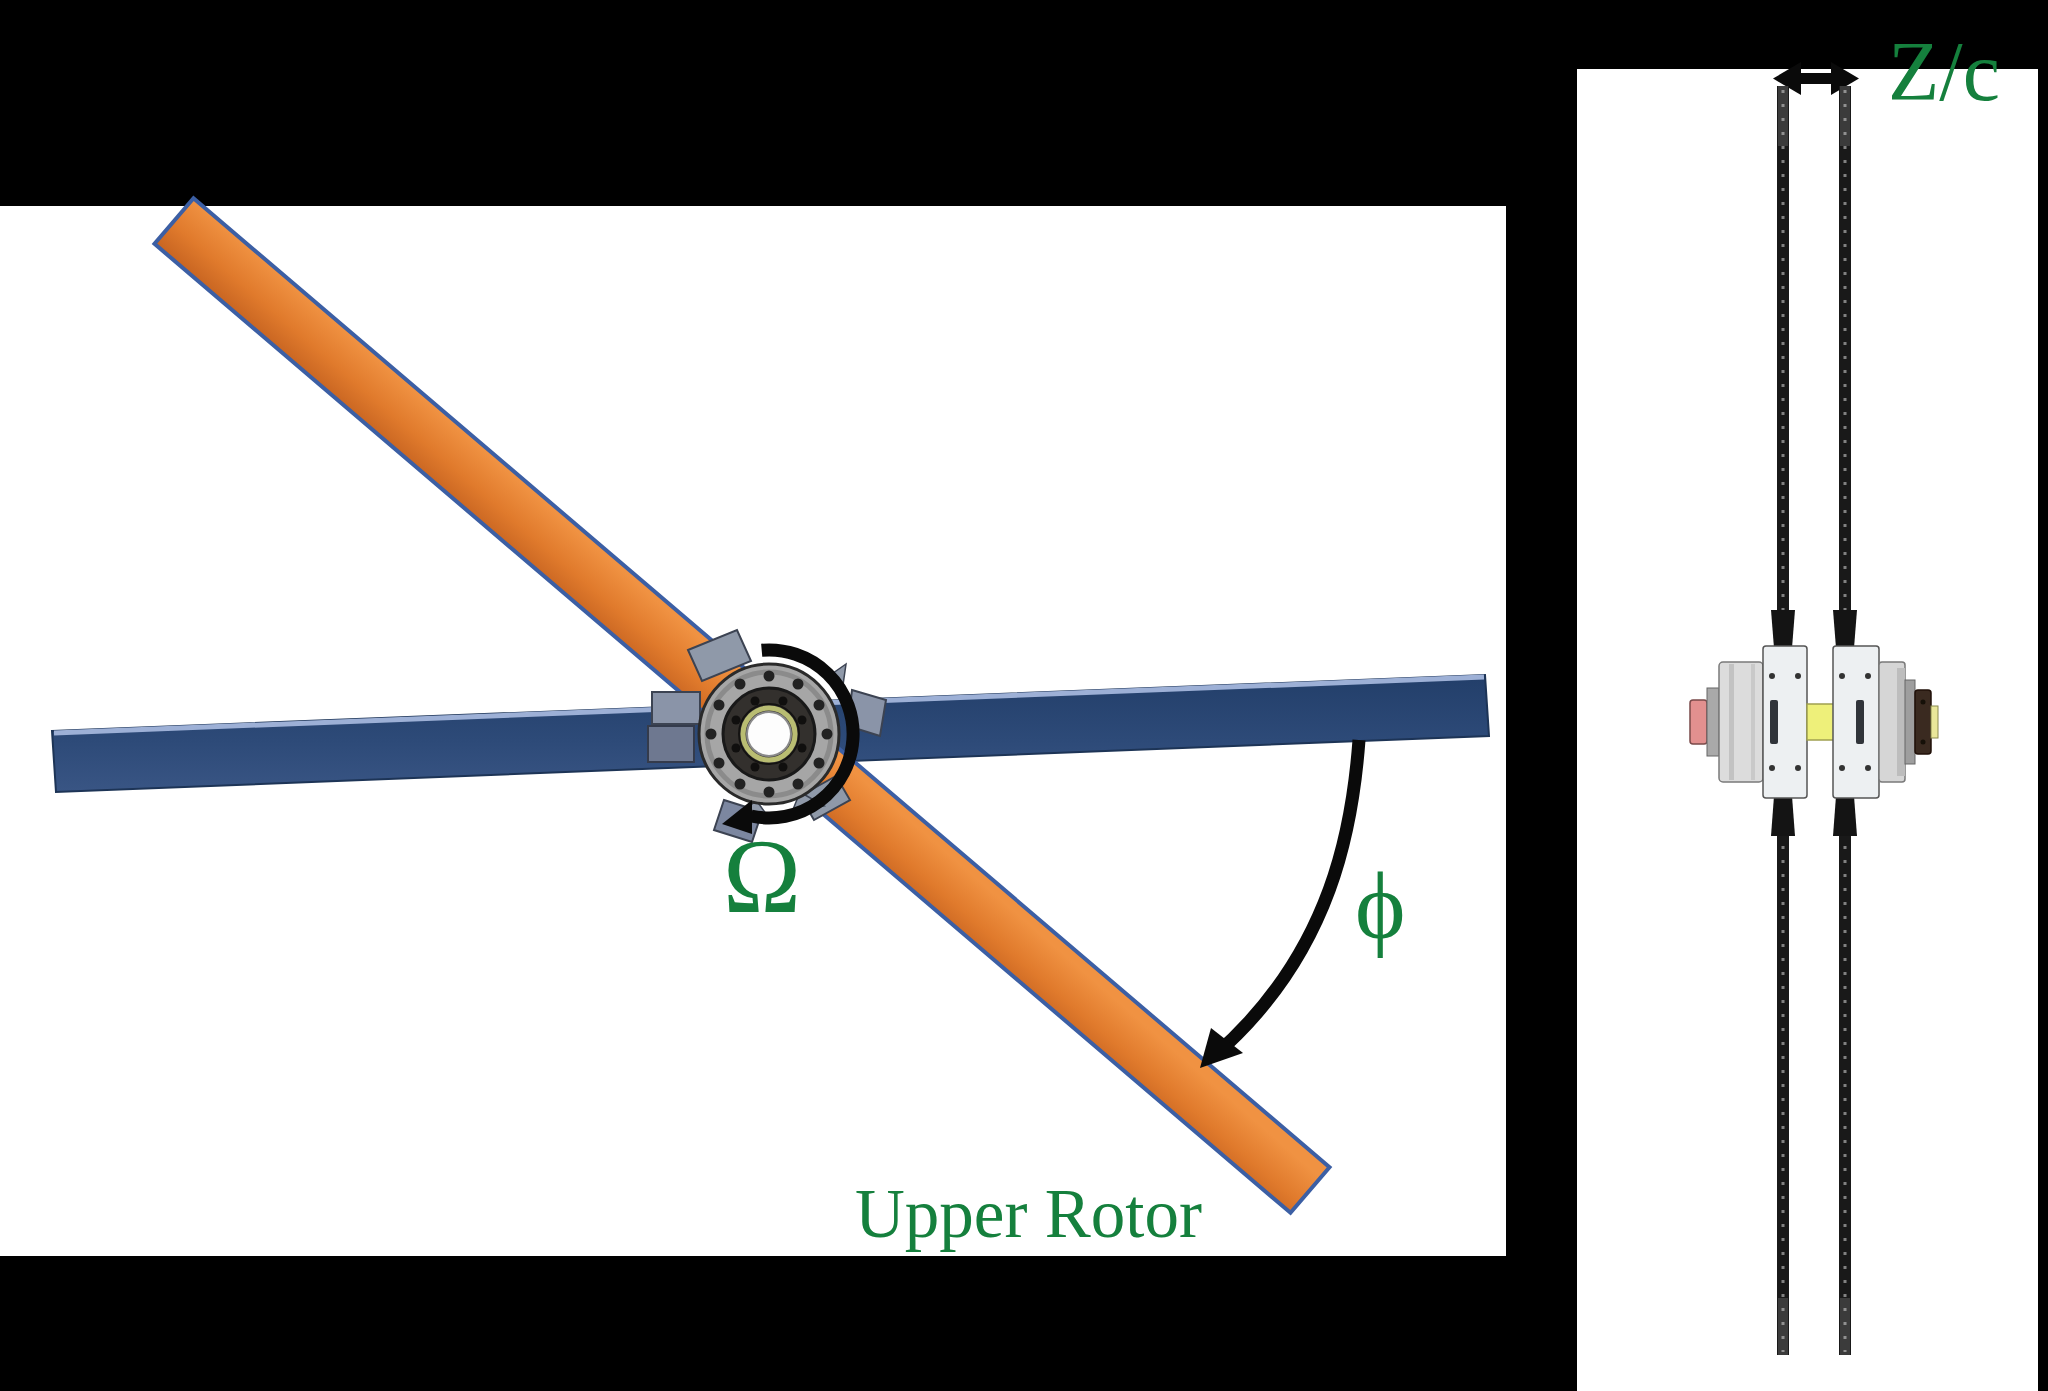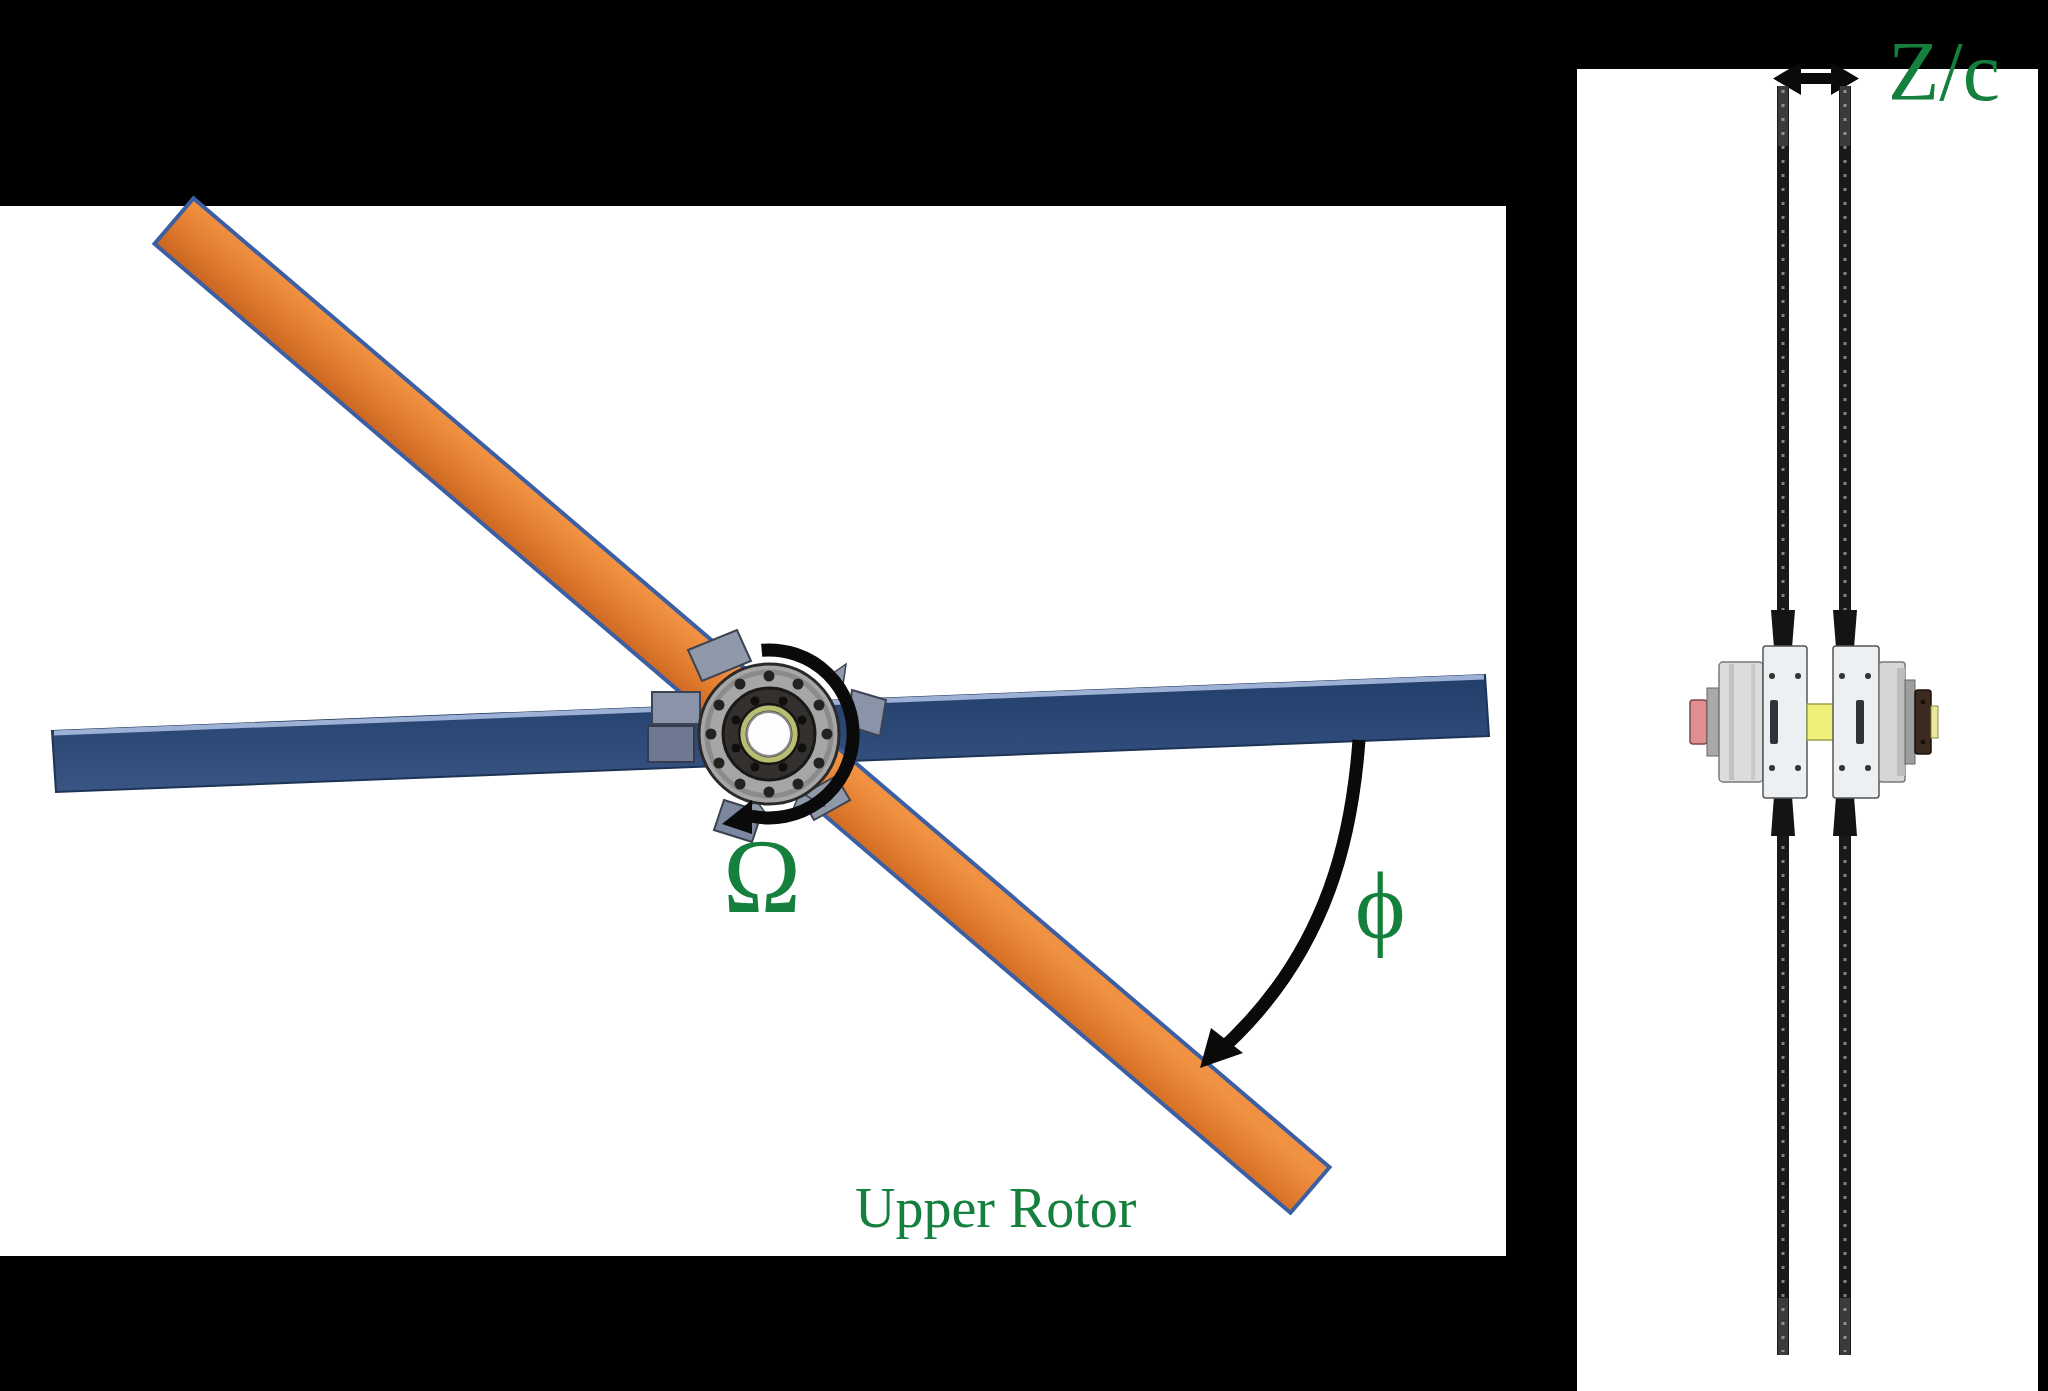--- a/index.html
+++ b/index.html
@@ -2,21 +2,21 @@
 <html><head>
 <meta charset="utf-8">
 <style>
   html,body{margin:0;padding:0;background:#000;}
   #canvas{position:relative;width:2048px;height:1391px;background:#000;overflow:hidden;
           font-family:"Liberation Serif","DejaVu Serif",serif;}
   #figure-svg{position:absolute;left:0;top:0;}
   .label{position:absolute;color:#15803d;line-height:1;white-space:nowrap;
          font-family:Liberation Serif, serif;text-align:center;}
   .label-lower{left:1080px;top:580px;font-size:76px;}
-  .label-upper{left:855px;top:1180px;font-size:56px;}
+  .label-upper{left:855px;top:1180px;font-size:69px;}
   .label-omega{left:723px;top:824px;font-size:105px;}
   .label-phi{left:1355px;top:858px;font-size:96px;}
   .label-zc{left:1888px;top:30px;font-size:84px;}
 </style>
 </head>
 <body>
 
 <div id="canvas">
 
 <svg id="figure-svg" width="2048" height="1391" viewBox="0 0 2048 1391">

